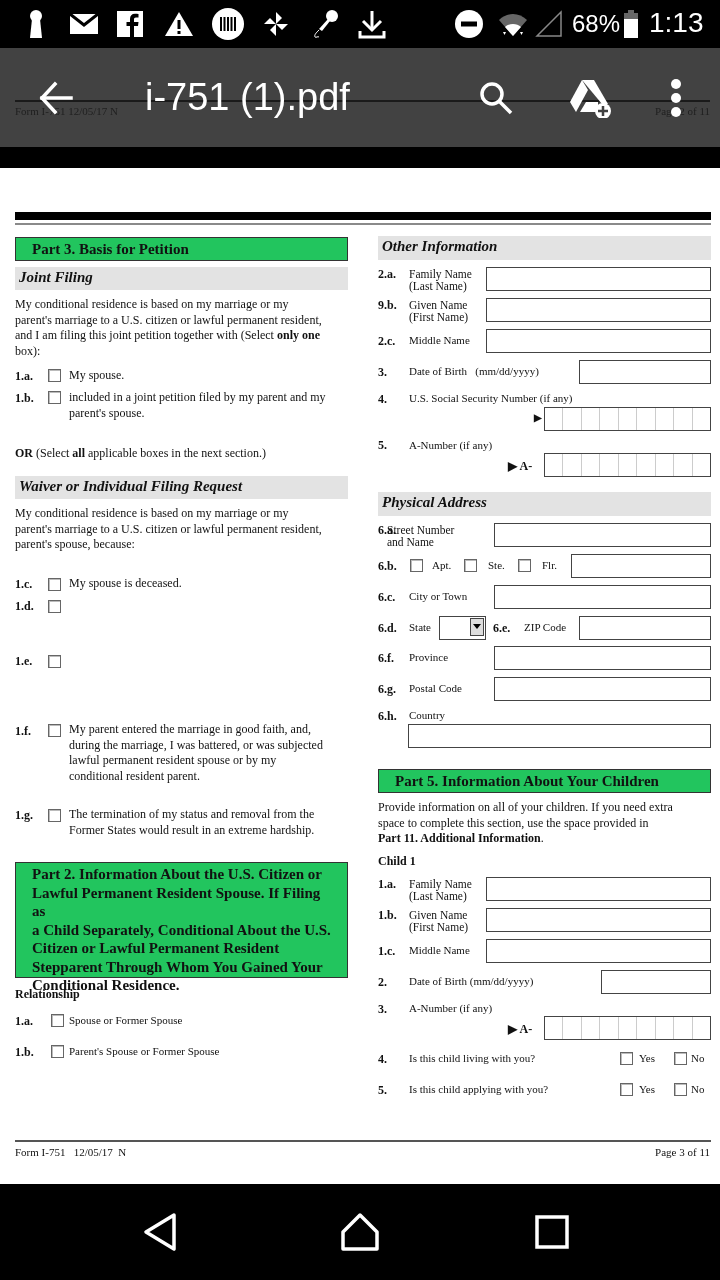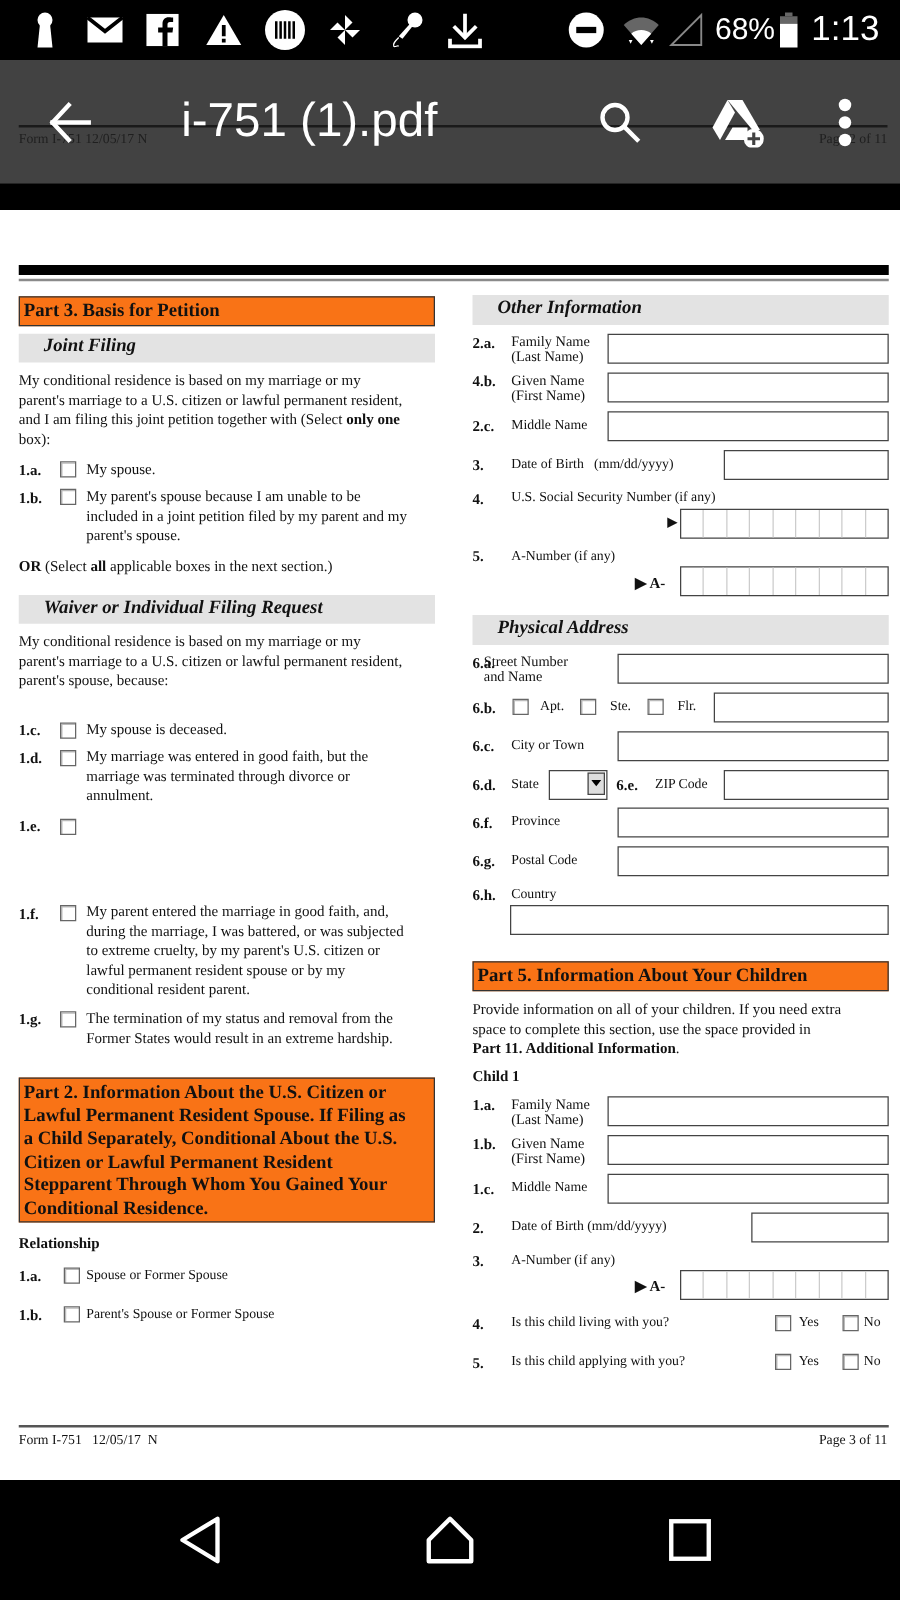--- a/index.html
+++ b/index.html
@@ -18,22 +18,22 @@
   .ghost-right { position: absolute; right: 10px; top: 57px; font-size: 11px; color: #1f1f1f; font-family: "Liberation Serif", serif; }
   .app-title { position: absolute; left: 145px; top: 30px; font-family: "Liberation Sans", sans-serif; font-size: 38px; color: #fff; line-height: 1; }
   .app-btn { position: absolute; top: 30px; width: 44px; height: 44px; display: flex; align-items: center; justify-content: center; cursor: pointer; }
 
   .appbar-gap { position: absolute; left: 0; top: 147px; width: 720px; height: 21px; background: #000; }
 
   
   .page { position: absolute; left: 0; top: 168px; width: 720px; height: 1016px; background: #fff; }
   .rule-thick { position: absolute; left: 15px; width: 696px; top: 44px; height: 8px; background: #000; }
   .rule-thin { position: absolute; left: 15px; width: 696px; top: 55px; height: 2px; background: #8a8a8a; }
-  .part-box { position: absolute; background: #f97316; border: 1.5px solid #333; font-weight: bold; font-size: 15px; padding: 2px 3px; line-height: 18.5px; }
-  .sec-head { position: absolute; background: #e3e3e3; font-weight: bold; font-style: italic; font-size: 15px; padding: 2px 20px; }
+  .part-box { position: absolute; background: #22c55e; border: 1.5px solid #333; font-weight: bold; font-size: 15px; padding: 2px 16px; line-height: 18.5px; }
+  .sec-head { position: absolute; background: #e3e3e3; font-weight: bold; font-style: italic; font-size: 15px; padding: 2px 4px; }
   .para { position: absolute; font-size: 12px; line-height: 15.5px; }
   .num { position: absolute; font-size: 12px; font-weight: bold; }
   .lbl { position: absolute; font-size: 11px; line-height: 15px; text-align: center; }
   .lbl-small { position: absolute; font-size: 11.5px; line-height: 12px; }
   .cb { position: absolute; width: 13px; height: 13px; border: 1px solid #666; background: #fff; box-shadow: inset 1px 1px 0 #bbb; cursor: pointer; }
   .field { position: absolute; border: 1.5px solid #444; background: #fff; cursor: text; }
   .cells { position: absolute; border: 1.5px solid #444; background: #fff; display: flex; cursor: text; }
   .cells span { flex: 1; border-right: 1px solid #ccc; }
   .cells span:last-child { border-right: none; }
   .arrow { position: absolute; font-size: 10px; font-weight: bold; }
@@ -203,21 +203,20 @@
 
   <span class="num" style="left:15px;top:201px;">1.a.</span>
   <span class="cb" style="left:48px;top:201px;"></span>
   <div class="para" style="left:69px;top:200px;">
       <div>My spouse.</div>
     </div>
 
   <span class="num" style="left:15px;top:223px;">1.b.</span>
   <span class="cb" style="left:48px;top:223px;"></span>
   <div class="para" style="left:69px;top:222px;">
-    <div>My parent's spouse because I am unable to be</div>
     <div>included in a joint petition filed by my parent and my</div>
     <div>parent's spouse.</div>
   </div>
 
   <div class="para" style="left:15px;top:278px;">
     <b>OR</b><span> (Select </span><b>all</b><span> applicable boxes in the next section.)</span>
   </div>
 
   <div class="sec-head" style="left:15px;top:308px;width:333px;height:23px;">Waiver or Individual Filing Request</div>
   <div class="para" style="left:15px;top:338px;width:340px;">
@@ -227,35 +226,29 @@
   </div>
 
   <span class="num" style="left:15px;top:409px;">1.c.</span>
   <span class="cb" style="left:48px;top:410px;"></span>
   <div class="para" style="left:69px;top:408px;">
       <div>My spouse is deceased.</div>
     </div>
 
   <span class="num" style="left:15px;top:431px;">1.d.</span>
   <span class="cb" style="left:48px;top:432px;"></span>
-  <div class="para" style="left:69px;top:430px;">
-    <div>My marriage was entered in good faith, but the</div>
-    <div>marriage was terminated through divorce or</div>
-    <div>annulment.</div>
-  </div>
 
   <span class="num" style="left:15px;top:486px;">1.e.</span>
   <span class="cb" style="left:48px;top:487px;"></span>
 
   <span class="num" style="left:15px;top:556px;">1.f.</span>
   <span class="cb" style="left:48px;top:556px;"></span>
   <div class="para" style="left:69px;top:554px;">
     <div>My parent entered the marriage in good faith, and,</div>
     <div>during the marriage, I was battered, or was subjected</div>
-    <div>to extreme cruelty, by my parent's U.S. citizen or</div>
     <div>lawful permanent resident spouse or by my</div>
     <div>conditional resident parent.</div>
   </div>
 
   <span class="num" style="left:15px;top:640px;">1.g.</span>
   <span class="cb" style="left:48px;top:641px;"></span>
   <div class="para" style="left:69px;top:639px;">
     <div>The termination of my status and removal from the</div>
     <div>Former States would result in an extreme hardship.</div>
   </div>
@@ -280,21 +273,21 @@
 
   <div class="sec-head" style="left:378px;top:68px;width:333px;height:24px;">Other Information</div>
 
   <span class="num" style="left:378px;top:99px;">2.a.</span>
   <div class="lbl-small" style="left:409px;top:100px;">
       <div>Family Name</div>
       <div>(Last Name)</div>
     </div>
   <div class="field" style="left:486px;top:99px;width:225px;height:24px;"></div>
 
-  <span class="num" style="left:378px;top:130px;">4.b.</span>
+  <span class="num" style="left:378px;top:130px;">9.b.</span>
   <div class="lbl-small" style="left:409px;top:131px;">
       <div>Given Name</div>
       <div>(First Name)</div>
     </div>
   <div class="field" style="left:486px;top:130px;width:225px;height:24px;"></div>
 
   <span class="num" style="left:378px;top:166px;">2.c.</span>
   <span class="lbl" style="left:409px;top:165px;">Middle Name</span>
   <div class="field" style="left:486px;top:161px;width:225px;height:24px;"></div>
 

